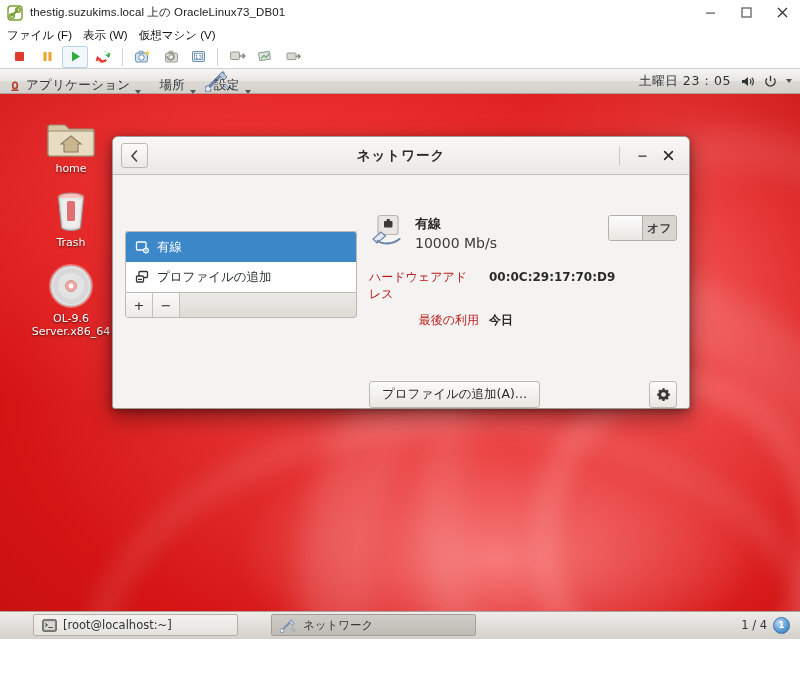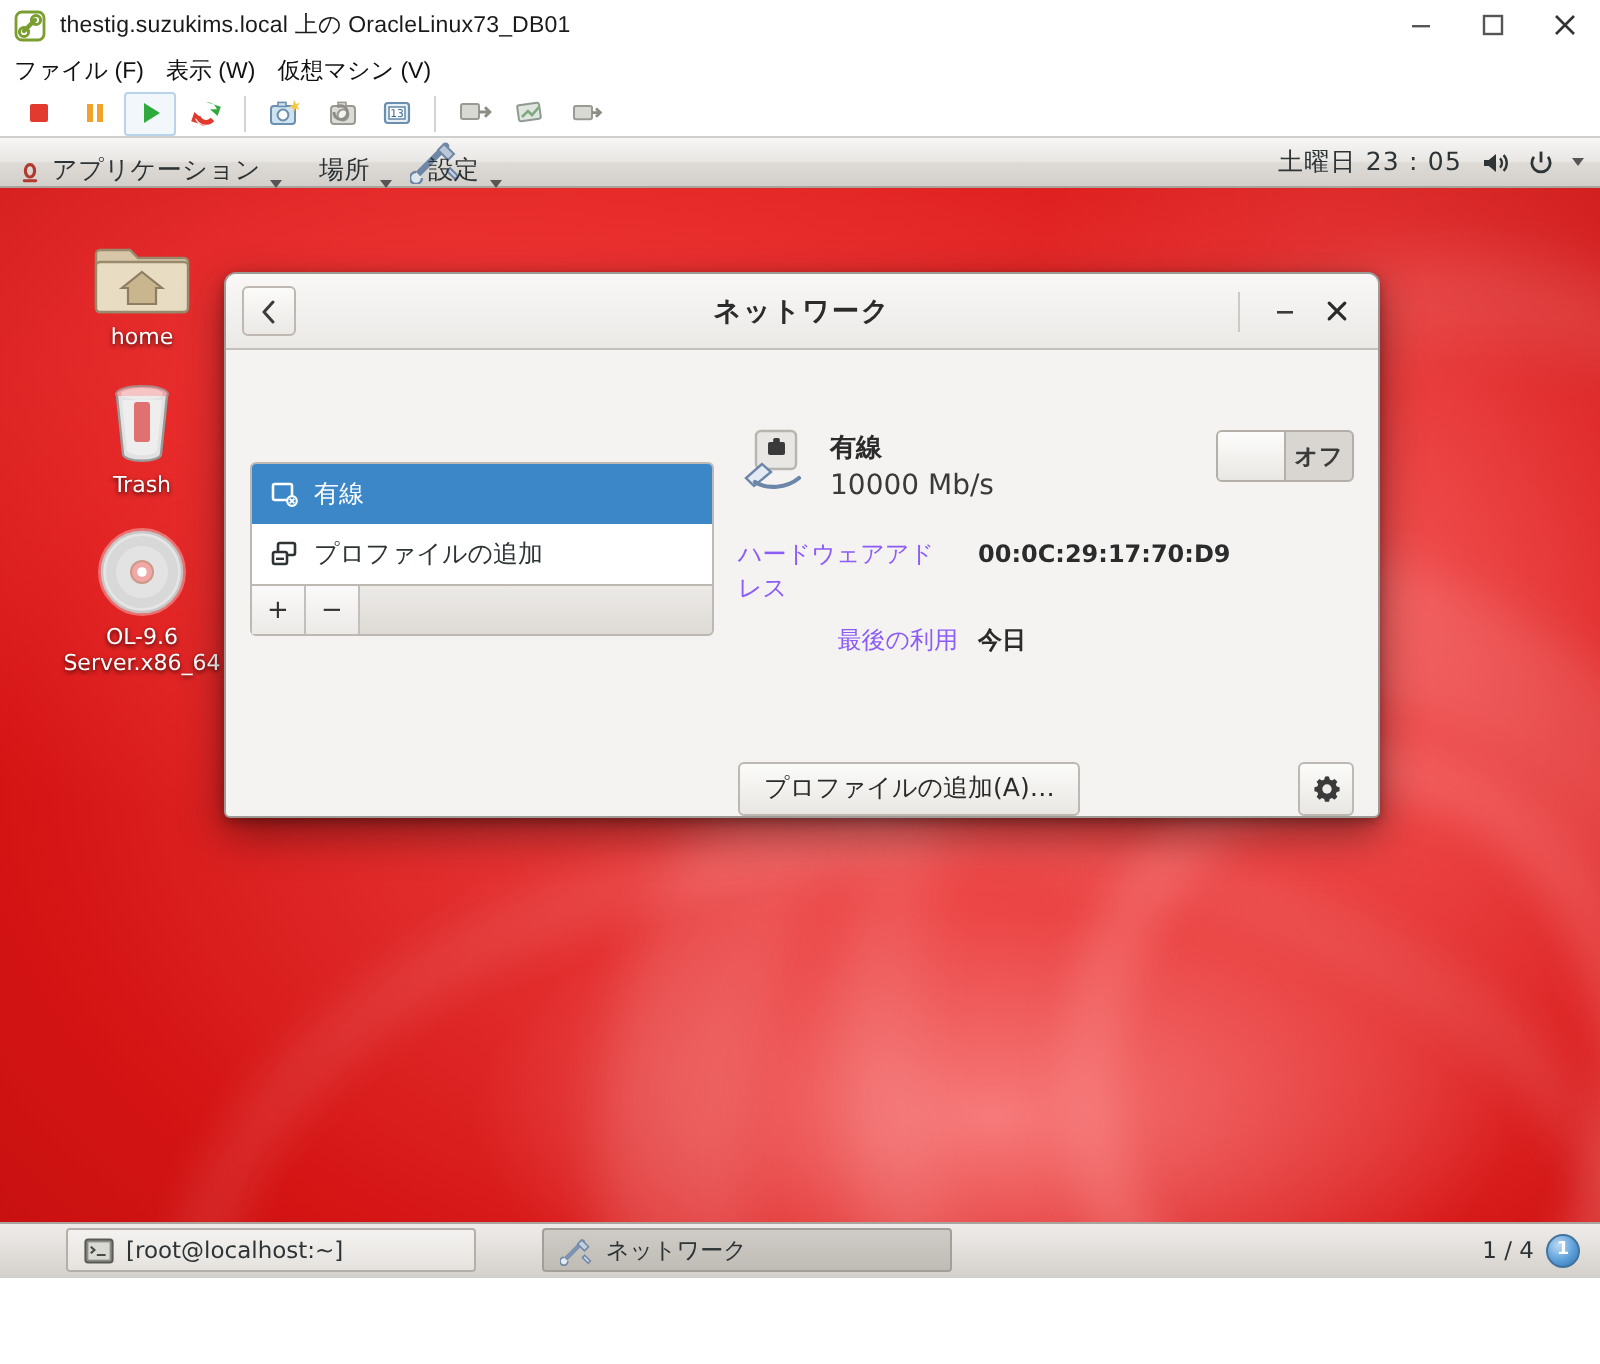--- a/index.html
+++ b/index.html
@@ -151,21 +151,21 @@
   .gd-switch {
     margin-left: auto; margin-top: 2px;
     width: 69px; height: 26px; border: 1px solid #b4afa9; border-radius: 3px;
     display: flex; overflow: hidden; background: #d9d6d1;
   }
   .gd-sw-knob { width: 34px; background: linear-gradient(to bottom,#fdfdfd,#e9e7e3); border-right: 1px solid #b4afa9; }
   .gd-sw-lbl { flex: 1; display: flex; align-items: center; justify-content: center; font-size: 11.5px; font-weight: bold; color: #3a3a3a; letter-spacing: .5px; }
 
   .gd-props { margin-top: 18px; }
   .gd-prop { display: flex; justify-content: flex-end; align-items: baseline; gap: 10px; margin-bottom: 9px; padding-right: 62px; }
-  .gd-prop .k { font-size: 12px; color: #8b5cf6; }
+  .gd-prop .k { font-size: 12px; color: #b91c1c; }
   .gd-prop .v { font-size: 12px; color: #2b2b2b; font-weight: bold; min-width: 126px; text-align: left; }
 
   .gd-footer { height: 44px; flex: none; display: flex; align-items: flex-end; padding: 0 12px 0 256px; gap: 10px; }
   .gd-btn {
     height: 27px; padding: 0 12px; border: 1px solid #bdb8b2; border-radius: 3px;
     background: linear-gradient(to bottom,#fbfbfa,#e9e7e3);
     font-size: 12.5px; color: #2b2b2b; display: flex; align-items: center;
   }
   .gd-gear {
     margin-left: auto; width: 28px; height: 27px; border: 1px solid #bdb8b2; border-radius: 3px;

